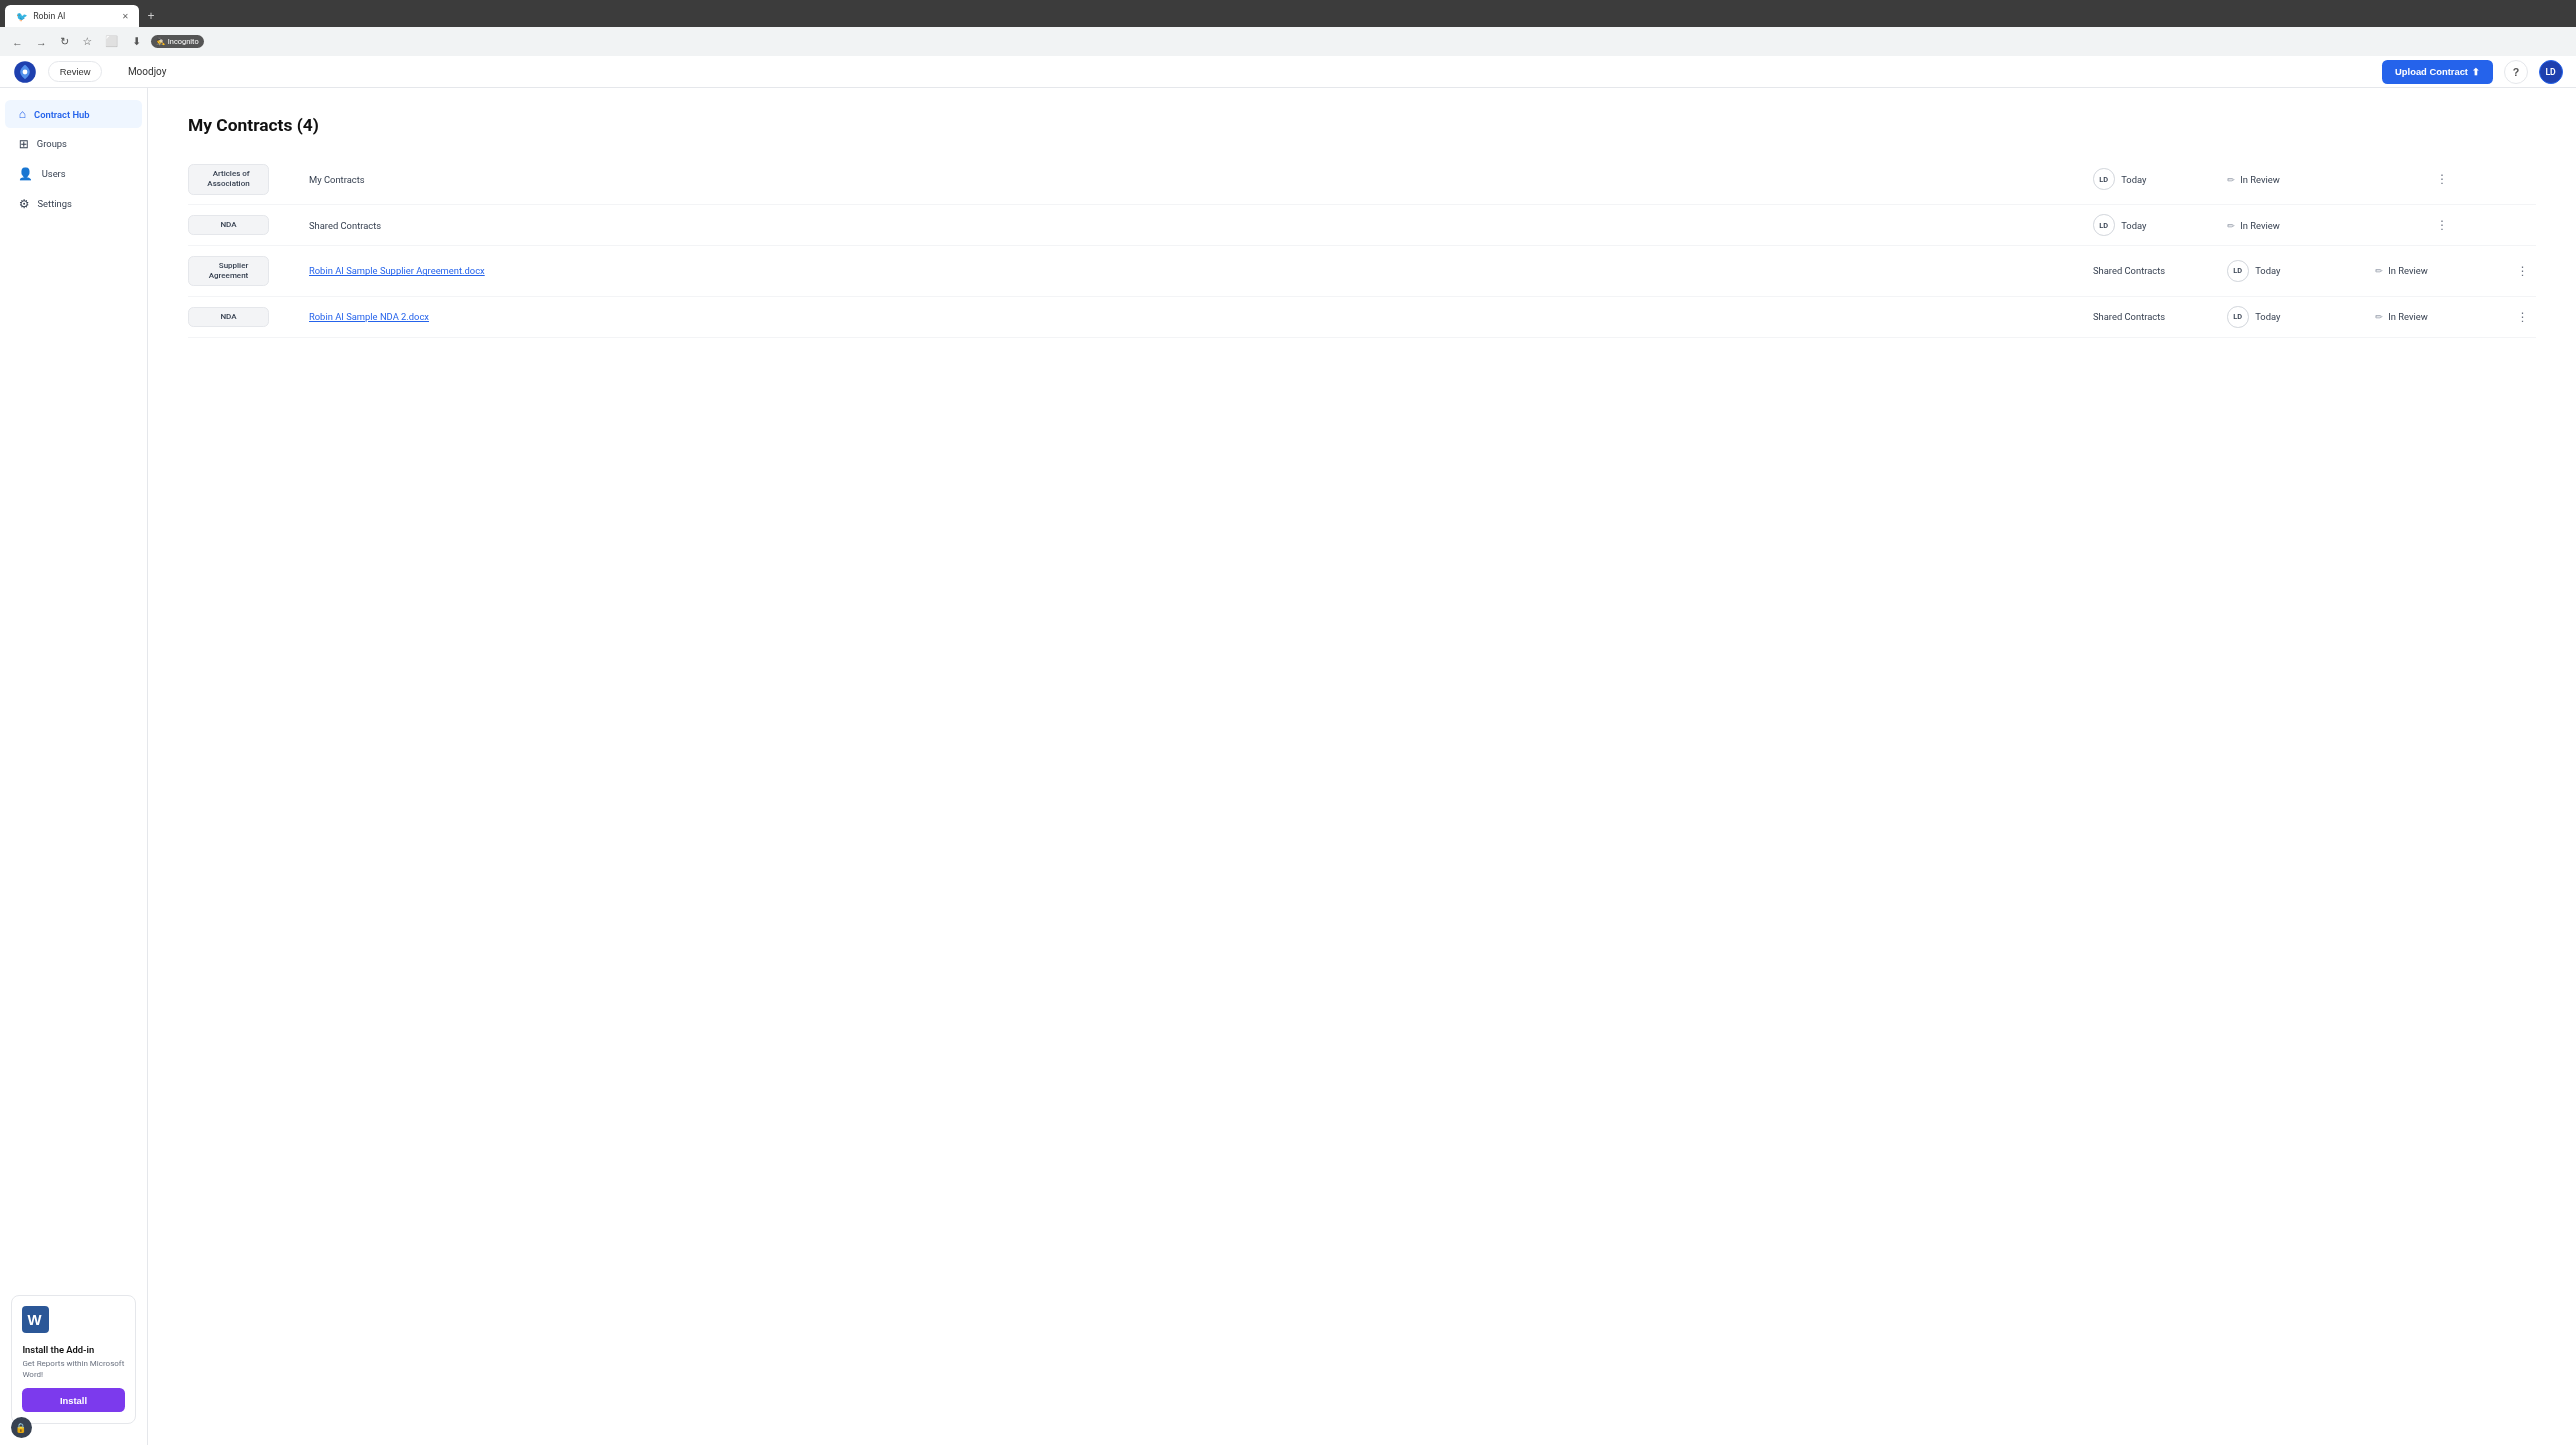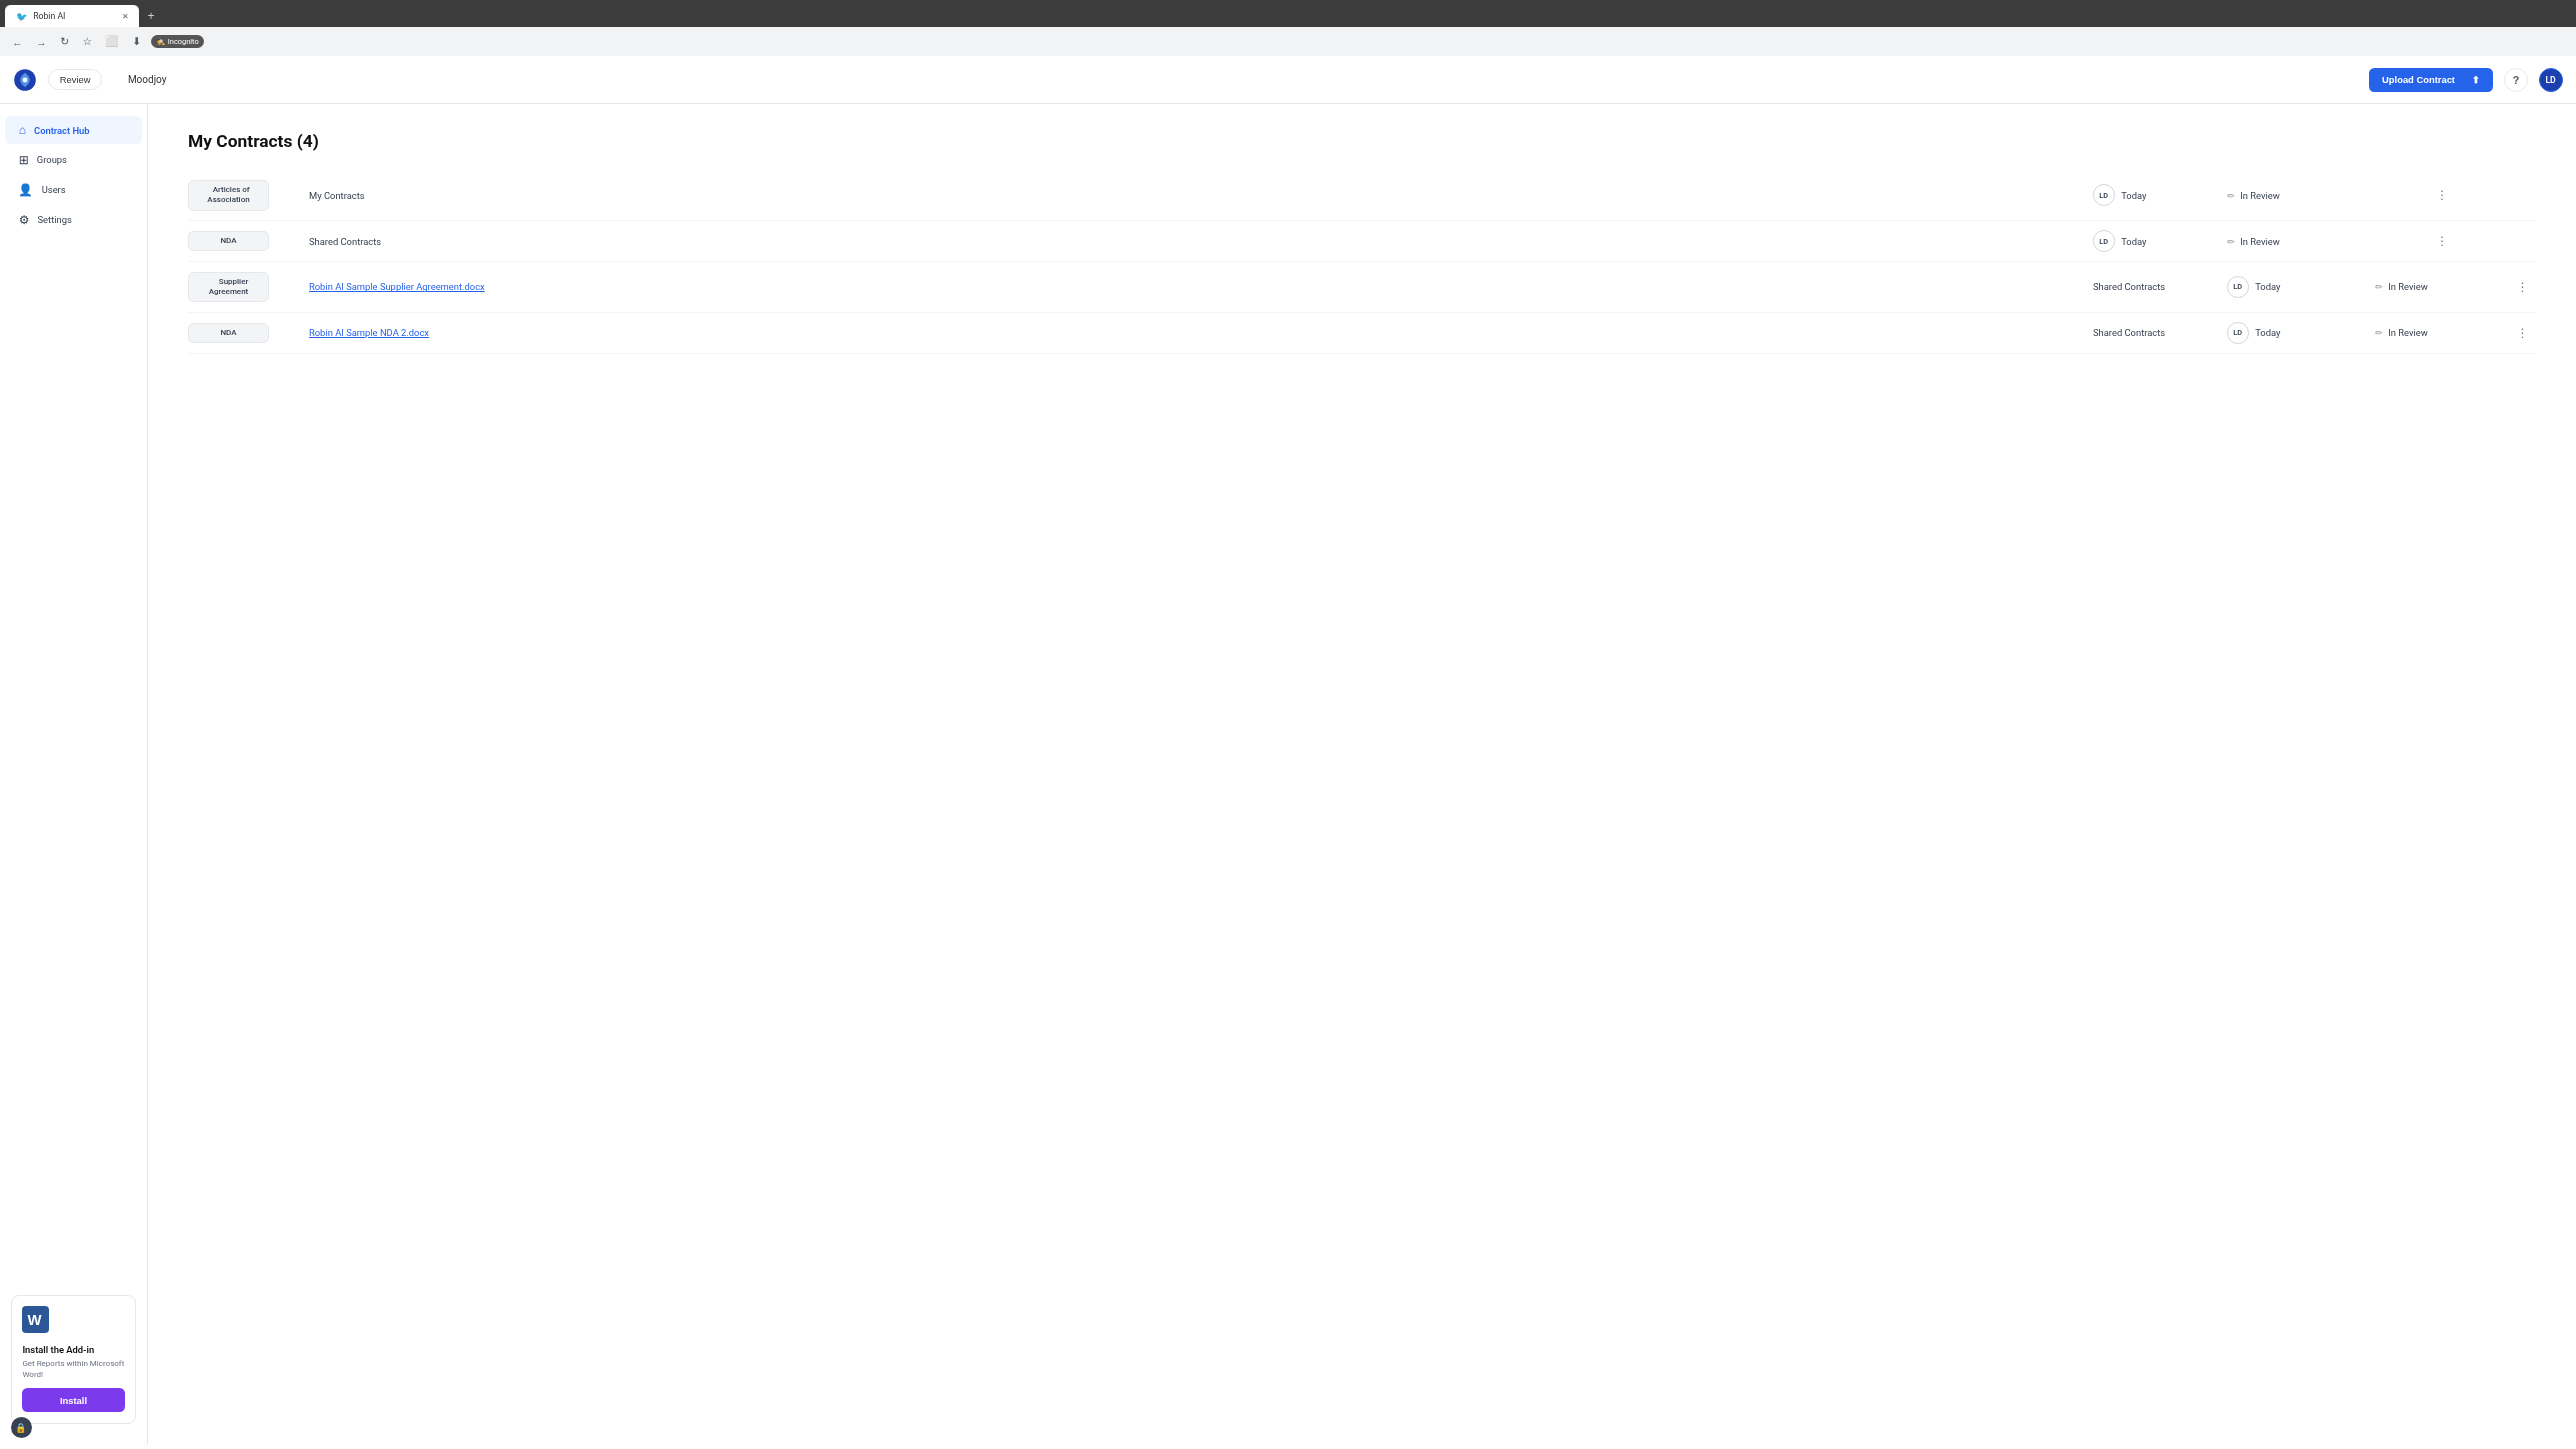--- a/index.html
+++ b/index.html
@@ -15,26 +15,26 @@
     .browser-nav { display: flex; align-items: center; padding: 5.4px 8px; background: #f1f3f4; gap: 5.4px; }
     .nav-btn { background: none; border: none; cursor: pointer; color: #555; font-size: 10.7px; padding: 2.7px 4px; border-radius: 2.7px; }
     .address-bar { flex: 1; background: #fff; border: 0.7px solid #ddd; border-radius: 13.4px; padding: 4px 10.7px; font-size: 8.7px; color: #333; display: flex; align-items: center; gap: 5.4px; }
     .address-bar .url-text { color: #333; font-size: 8.7px; }
     .nav-actions { display: flex; gap: 5.4px; align-items: center; }
     .nav-action-btn { background: none; border: none; cursor: pointer; color: #555; font-size: 10.7px; padding: 2.7px 4px; }
     .incognito-badge { background: #555; color: #fff; font-size: 7.4px; padding: 2px 5.4px; border-radius: 8px; display: flex; align-items: center; gap: 2.7px; }
 
     
     .app-container { display: flex; flex-direction: column; height: calc(100vh - 60px); }
-    .app-header { display: flex; align-items: center; padding: 0 13.4px; height: 48px; border-bottom: 0.7px solid #e5e7eb; background: #fff; gap: 10.7px; }
+    .app-header { display: flex; align-items: center; padding: 0 13.4px; height: 32px; border-bottom: 0.7px solid #e5e7eb; background: #fff; gap: 10.7px; }
     .app-logo { width: 24px; height: 24px; }
     .review-btn { background: #fff; border: 0.7px solid #e5e7eb; border-radius: 13.4px; padding: 4px 10.7px; font-size: 9.4px; color: #333; cursor: pointer; font-weight: 500; }
     .company-name { font-size: 10px; color: #333; font-weight: 400; margin-left: 15px; }
     .header-spacer { flex: 1; }
-    .upload-btn { background: #2563eb; color: #fff; border: none; border-radius: 5.4px; padding: 6.7px 13.4px; font-size: 9.4px; font-weight: 600; cursor: pointer; display: flex; align-items: center; gap: 17px; }
+    .upload-btn { background: #2563eb; color: #fff; border: none; border-radius: 5.4px; padding: 6.7px 13.4px; font-size: 9.4px; font-weight: 600; cursor: pointer; display: flex; align-items: center; gap: 4px; }
     .help-btn { background: none; border: 0.7px solid #e5e7eb; border-radius: 50%; width: 24px; height: 24px; display: flex; align-items: center; justify-content: center; cursor: pointer; color: #555; font-size: 10.7px; font-weight: bold; }
     .user-avatar { background: #1e40af; color: #fff; border-radius: 50%; width: 24px; height: 24px; display: flex; align-items: center; justify-content: center; font-size: 8.7px; font-weight: 600; cursor: pointer; border: 1.3px solid #2563eb; }
 
     
     .app-body { display: flex; flex: 1; overflow: hidden; }
 
     
     .sidebar { width: 148px; background: #fff; border-right: 0.7px solid #e5e7eb; padding: 10.7px 0; display: flex; flex-direction: column; }
     .sidebar-item { display: flex; align-items: center; gap: 8px; padding: 6.7px 13.4px; cursor: pointer; font-size: 9.4px; color: #374151; border-radius: 5.4px; margin: 1.3px 5.4px; }
     .sidebar-item.active { background: #eff6ff; color: #2563eb; font-weight: 600; }

